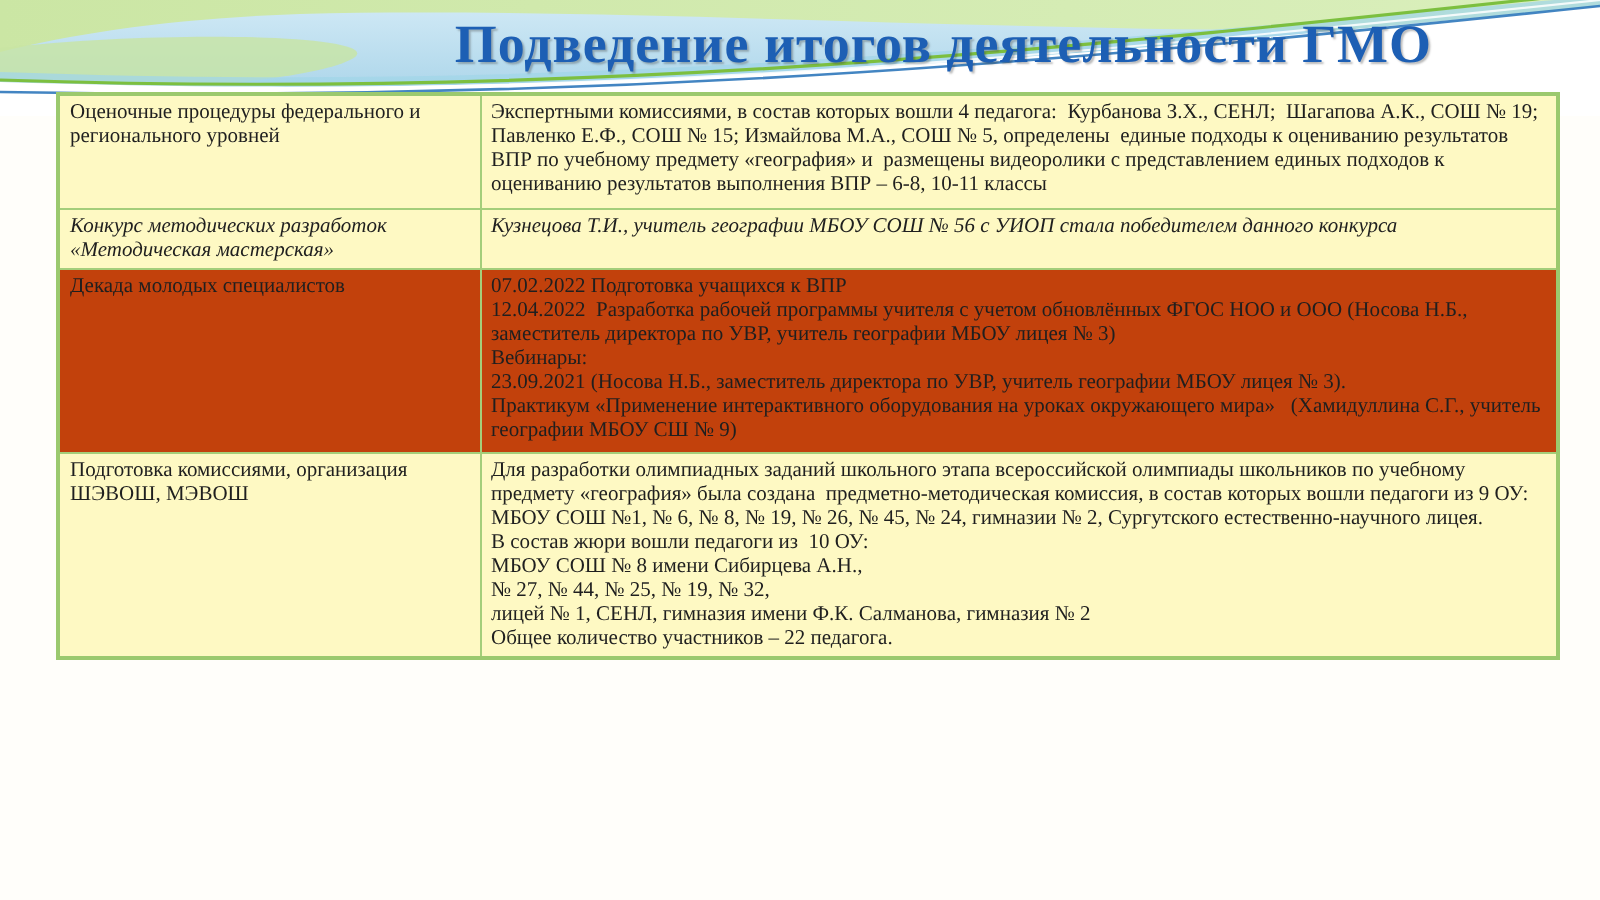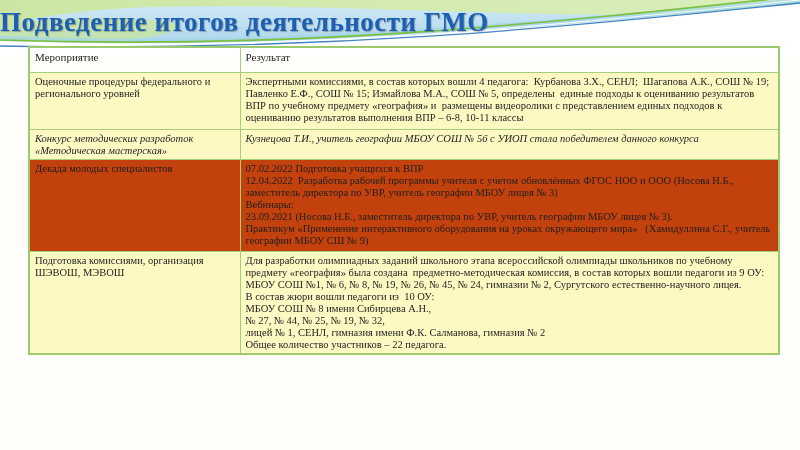--- a/index.html
+++ b/index.html
@@ -13,21 +13,21 @@
   .wave-band {
     position: absolute;
     top: 0; left: 0;
     width: 800px; height: 58px;
     z-index: 1;
   }
   .slide-title {
     position: absolute;
     top: 7px; left: 0;
     width: 716px;
-    text-align: left;
+    text-align: right;
     font-size: 27px;
     font-weight: bold;
     color: #1d5fb4;
     letter-spacing: 0.5px;
     text-shadow: 1px 1px 1px rgba(60,60,60,0.35);
     z-index: 2;
     white-space: nowrap;
   }
   table.results {
     position: absolute;
@@ -86,24 +86,20 @@
 </div>
 
 <div class="slide-title">Подведение итогов деятельности ГМО</div>
 
 <table class="results">
   <colgroup>
     <col style="width:211px">
     <col style="width:539px">
   </colgroup>
   <tbody>
-      <tr class="head rh-head">
-    <td>Мероприятие</td>
-    <td>Результат</td>
-  </tr>
   <tr class="green rh-1">
     <td>Оценочные процедуры федерального и регионального уровней</td>
     <td>Экспертными комиссиями, в состав которых вошли 4 педагога:  Курбанова З.Х., СЕНЛ;  Шагапова А.К., СОШ № 19; Павленко Е.Ф., СОШ № 15; Измайлова М.А., СОШ № 5, определены  единые подходы к оцениванию результатов ВПР по учебному предмету «география» и  размещены видеоролики с представлением единых подходов к оцениванию результатов выполнения ВПР – 6-8, 10-11 классы</td>
   </tr>
   <tr class="green rh-3">
     <td>Конкурс методических разработок «Методическая мастерская»</td>
     <td>Кузнецова Т.И., учитель географии МБОУ СОШ № 56 с УИОП стала победителем данного конкурса</td>
   </tr>
   <tr class="white rh-4">
     <td>Декада молодых специалистов</td>

